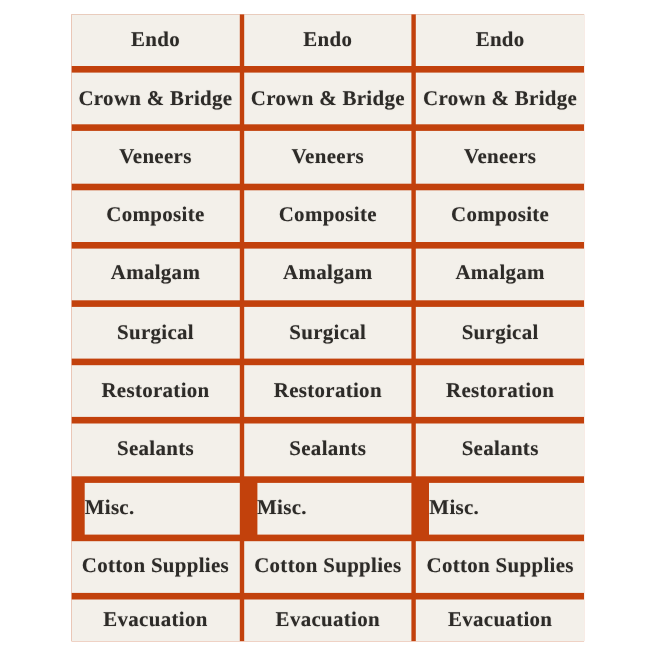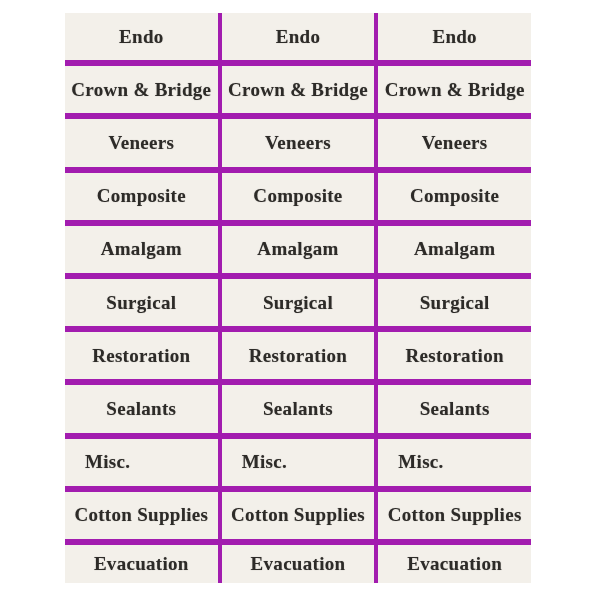--- a/index.html
+++ b/index.html
@@ -15,38 +15,39 @@
     position: absolute;
     left: 65px;
     top: 13px;
     width: 466px;
     height: 570px;
     display: grid;
     grid-template-columns: repeat(3, 1fr);
     grid-template-rows: repeat(10, 1fr) 38px;
     column-gap: 4px;
     row-gap: 6px;
-    background: #a21caf; 
+    background: #c2410c; 
   }
   .category-cell {
     background: #f3f0ea;
     display: flex;
     align-items: center;
     justify-content: center;
     font-weight: 700;
     font-size: 19px;
     letter-spacing: 0.3px;
     color: #2d2b28;
     white-space: nowrap;
     cursor: pointer;
     text-shadow: 0 0 1px rgba(45,43,40,0.35); 
   }
   .category-cell.left {
     justify-content: flex-start;
-    padding-left: 20px;
+    padding-left: 0;
+    margin-left: 12px;
   }
 </style>
 </head>
 <body>
 
 <div class="category-grid">
 
   <div class="category-cell">Endo</div>
   <div class="category-cell">Endo</div>
   <div class="category-cell">Endo</div>

